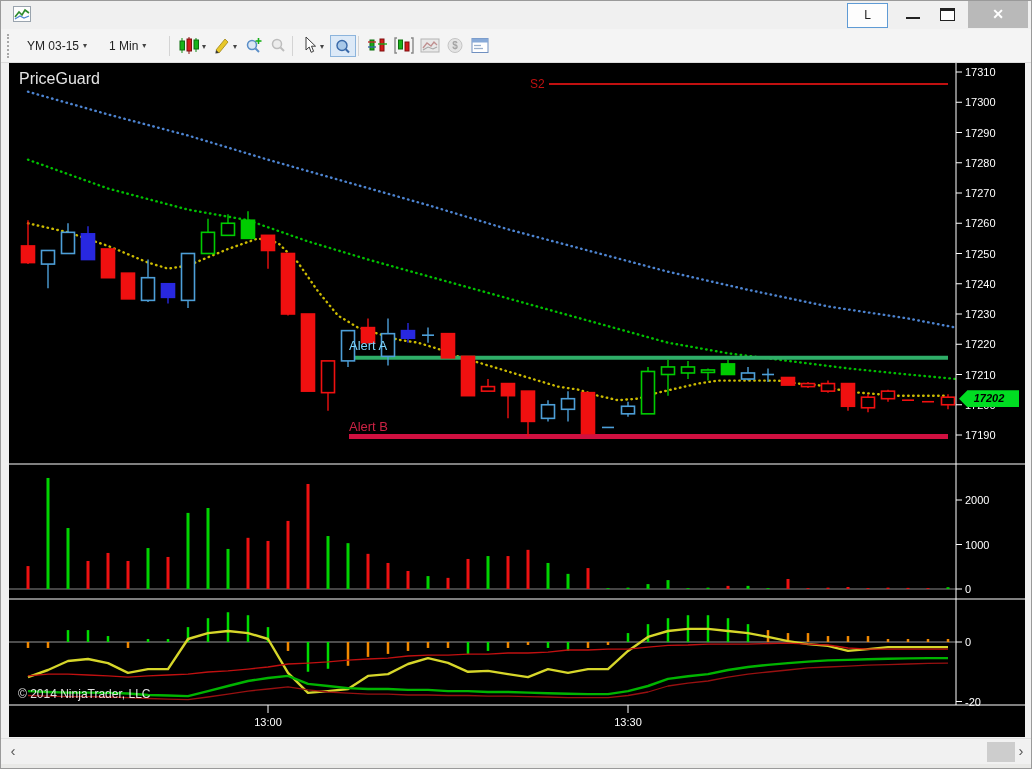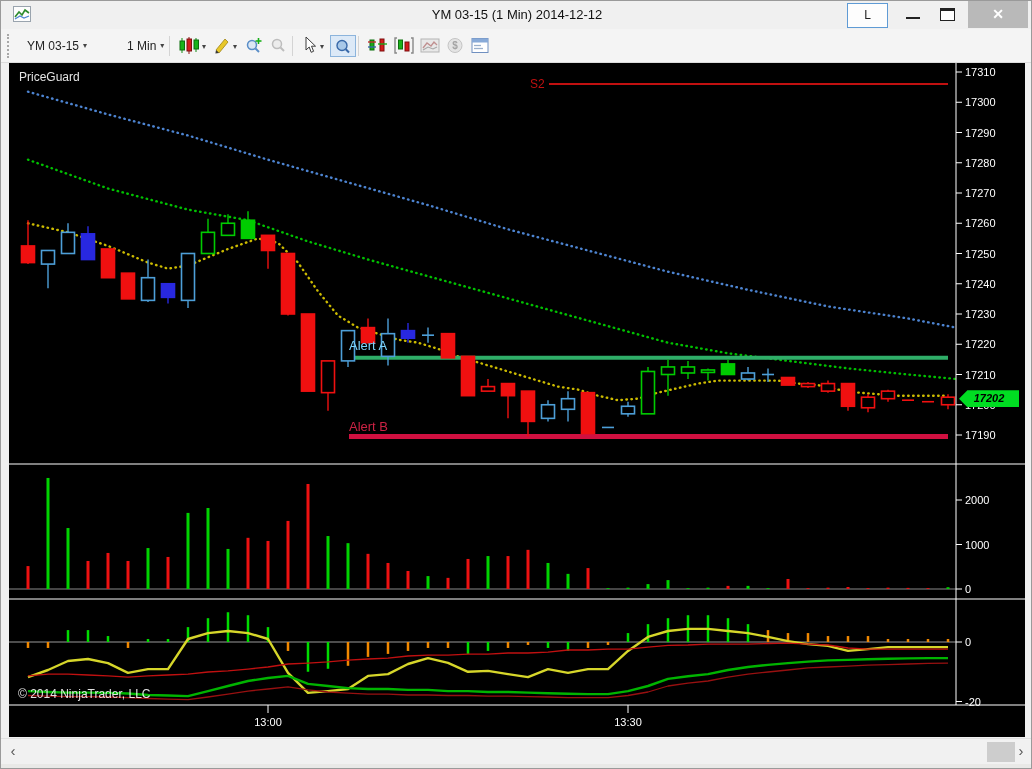--- a/index.html
+++ b/index.html
@@ -25,21 +25,21 @@
   .tb-dd .arr,.tb-btn .arr{font-size:8px;color:#444;margin-left:4px;vertical-align:2px;}
   .tb-sep{position:absolute;top:7px;width:1px;height:20px;background:#d4d4d4;}
   .tb-btn{position:absolute;top:6px;height:22px;padding:1px 2px;}
   .tb-btn.pressed{border:1px solid #8cb4dc;background:#dce9f7;}
   .tb-btn svg{display:block;}
   
   #chart-region{position:absolute;left:0;top:62px;width:1032px;height:674px;background:#f0f0f0;}
   #chart-black{position:absolute;left:8px;top:0;width:1016px;height:674px;background:#000;}
   #chartsvg{position:absolute;left:0;top:0;}
   .ch-label{position:absolute;pointer-events:none;white-space:nowrap;}
-  #priceguard-label{left:10px;top:7px;color:#e4e4e4;font-size:12px;text-align:center;}
+  #priceguard-label{left:10px;top:7px;color:#e4e4e4;font-size:16px;text-align:center;}
   #s2-label{left:521px;top:14px;color:#c01010;font-size:12px;}
   #alerta-label{left:340px;top:275px;color:#7dd3fc;font-size:13px;}
   #alertb-label{left:340px;top:356px;color:#cc2244;font-size:13px;}
   #copyright-label{left:9px;top:624px;color:rgba(255,255,255,.88);font-size:12px;}
   #price-marker{position:absolute;left:950px;width:60px;height:17px;background:#00dd22;
     clip-path:polygon(0 50%,14% 0,100% 0,100% 100%,14% 100%);color:#000;font-size:11px;font-weight:bold;
     text-align:center;line-height:17px;font-style:italic;}
   
   #hscroll{position:absolute;left:0;top:737px;width:1032px;height:26px;background:#f1f1f1;border-top:1px solid #e0e0e0;}
   .scroll-arrow{position:absolute;top:0;width:16px;height:26px;color:#555;font-size:15px;text-align:center;line-height:24px;}
@@ -51,37 +51,36 @@
 <body>
 
 <div id="window">
 
   <div id="titlebar">
     <svg id="app-icon" viewBox="0 0 18 16">
       <rect x="0.5" y="0.5" width="17" height="15" fill="#fdfdfd" stroke="#9aa4ae"></rect>
       <polyline points="2,11 6,6 9,9 12,4 16,7" fill="none" stroke="#2e8b2e" stroke-width="1.6"></polyline>
       <polyline points="2,13 7,10 11,12 16,10" fill="none" stroke="#4d84d1" stroke-width="1.2"></polyline>
     </svg>
-    <div id="window-title">YM 03-15 (1 Min)  2014-12-12</div>
     <div id="link-btn">L</div>
     <div id="min-btn">
         <span class="bar"></span>
       </div>
     <div id="max-btn">
         <span class="box"></span>
       </div>
     <div id="close-btn">✕</div>
   </div>
 
   <div id="toolbar">
     <div id="toolbar-grip"></div>
     <div class="tb-dd" style="left:22px;">
       <span>YM 03-15</span><span class="arr">▾</span>
     </div>
-    <div class="tb-dd" style="left:122px;">
+    <div class="tb-dd" style="left:104px;">
       <span>1 Min</span><span class="arr">▾</span>
     </div>
     <div class="tb-sep" style="left:168px;"></div>
     <div class="tb-btn" style="left:175px;">
       <svg width="30" height="19" viewBox="0 0 30 19">
         <line x1="4" y1="2" x2="4" y2="17" stroke="#128a12"></line>
           <rect x="2" y="5" width="4.5" height="9" fill="#19b219" stroke="#0c6e0c"></rect>
         <line x1="11" y1="1" x2="11" y2="18" stroke="#8c1212"></line>
           <rect x="9" y="3" width="4.5" height="12" fill="#d41c1c" stroke="#7e0e0e"></rect>
         <line x1="18" y1="2" x2="18" y2="16" stroke="#128a12"></line>

